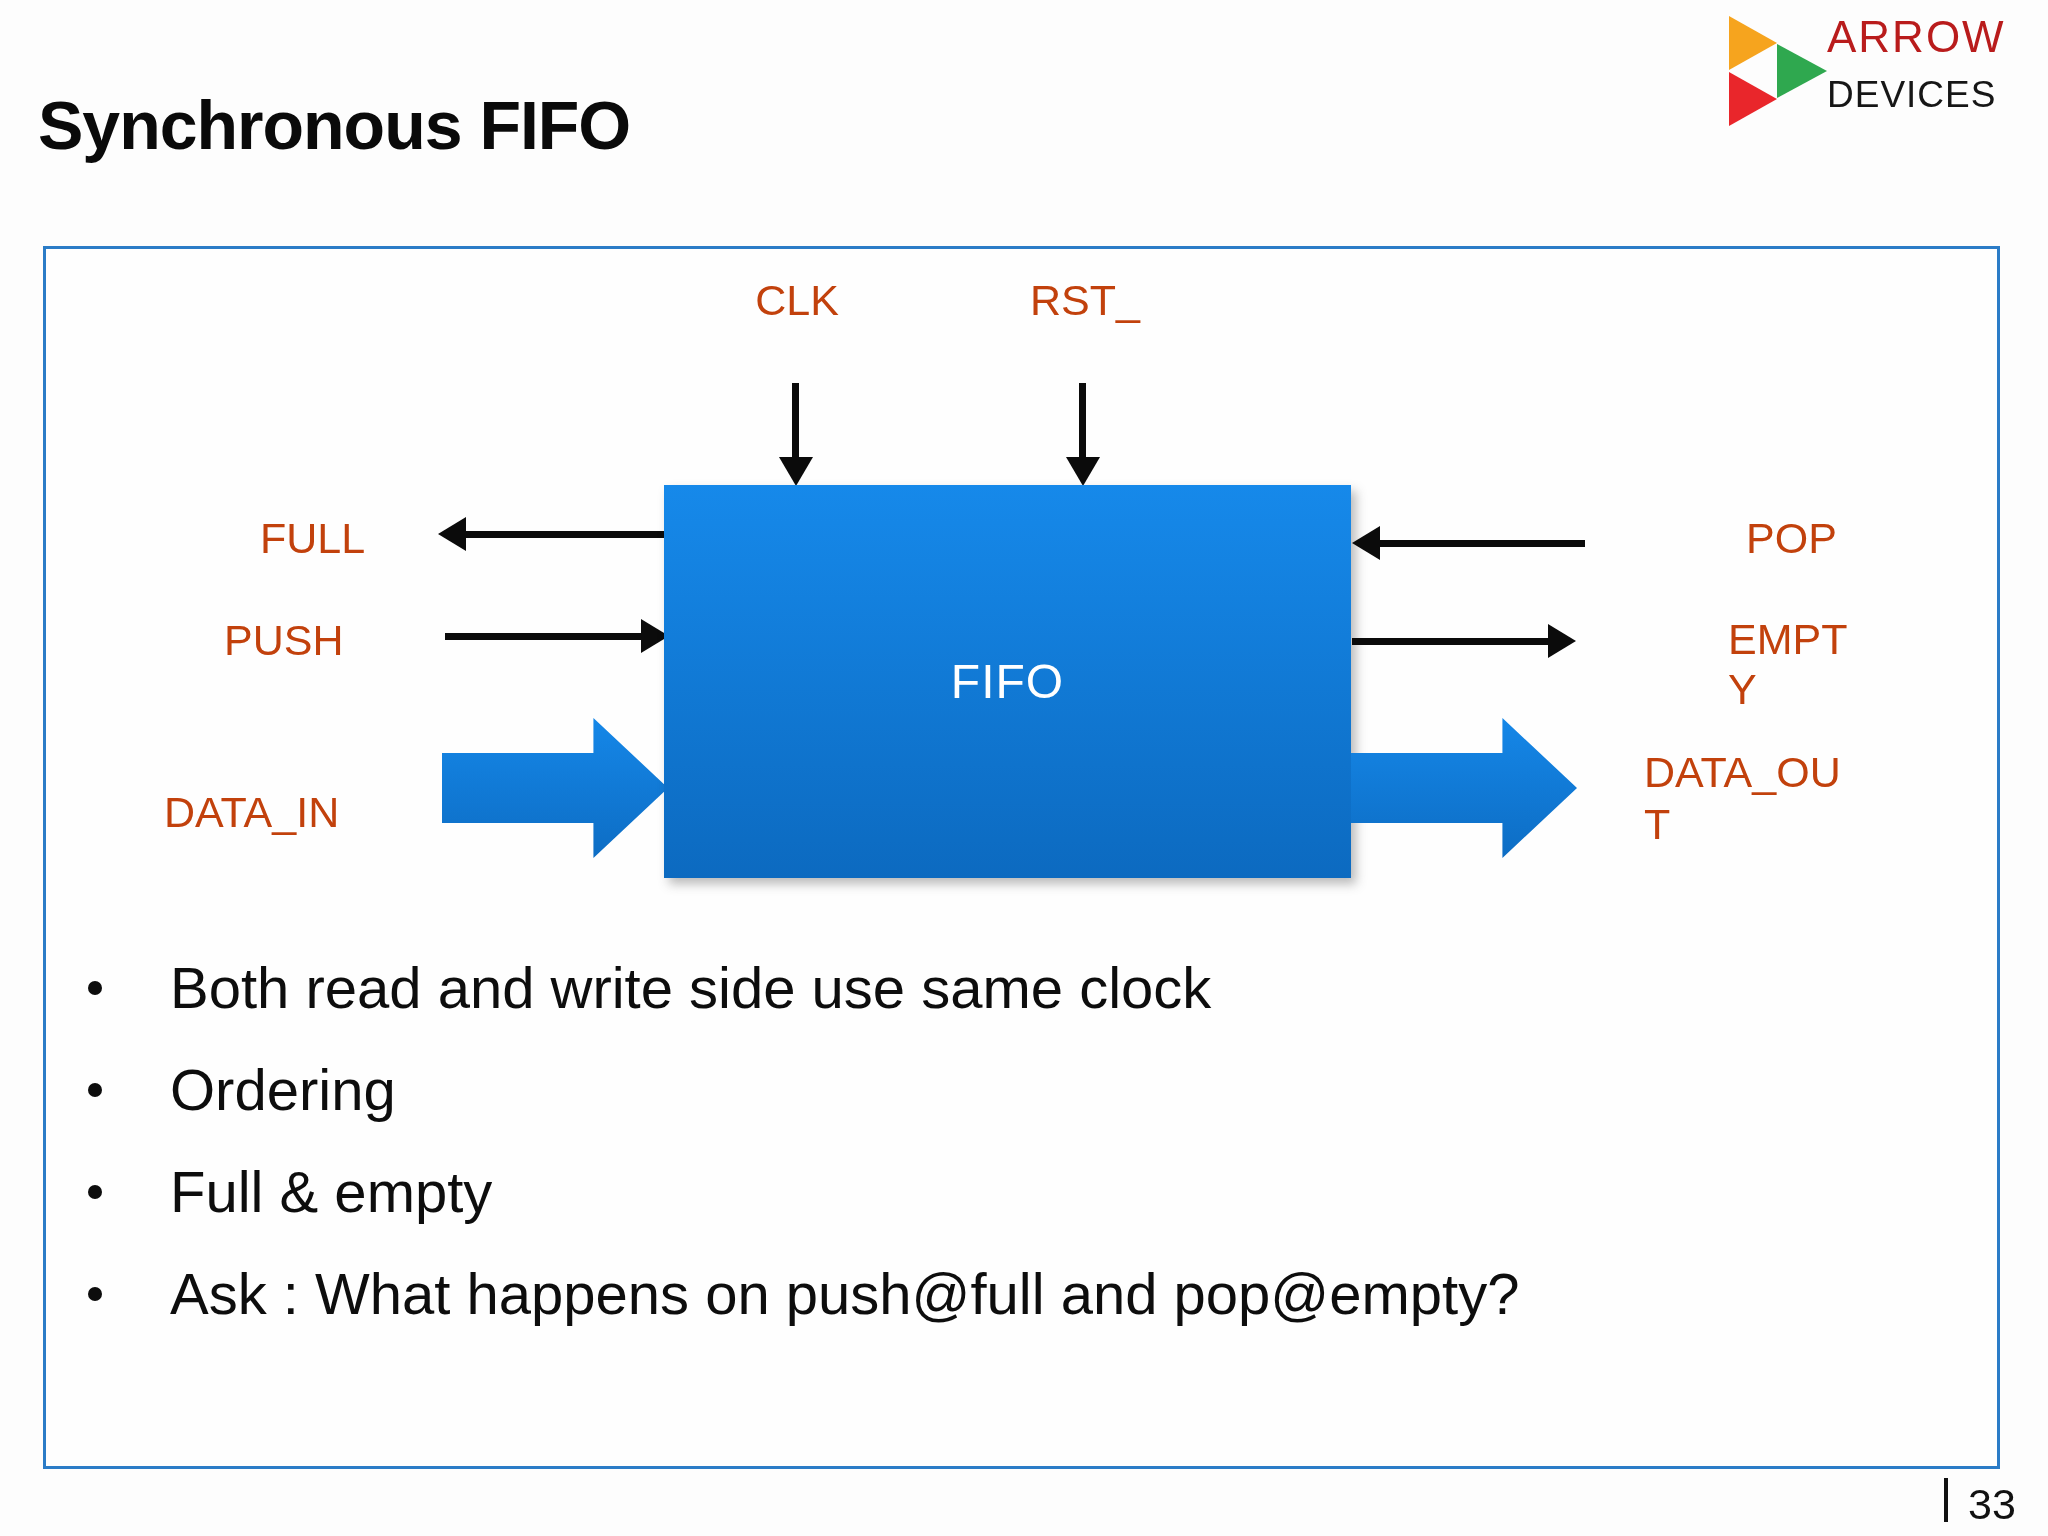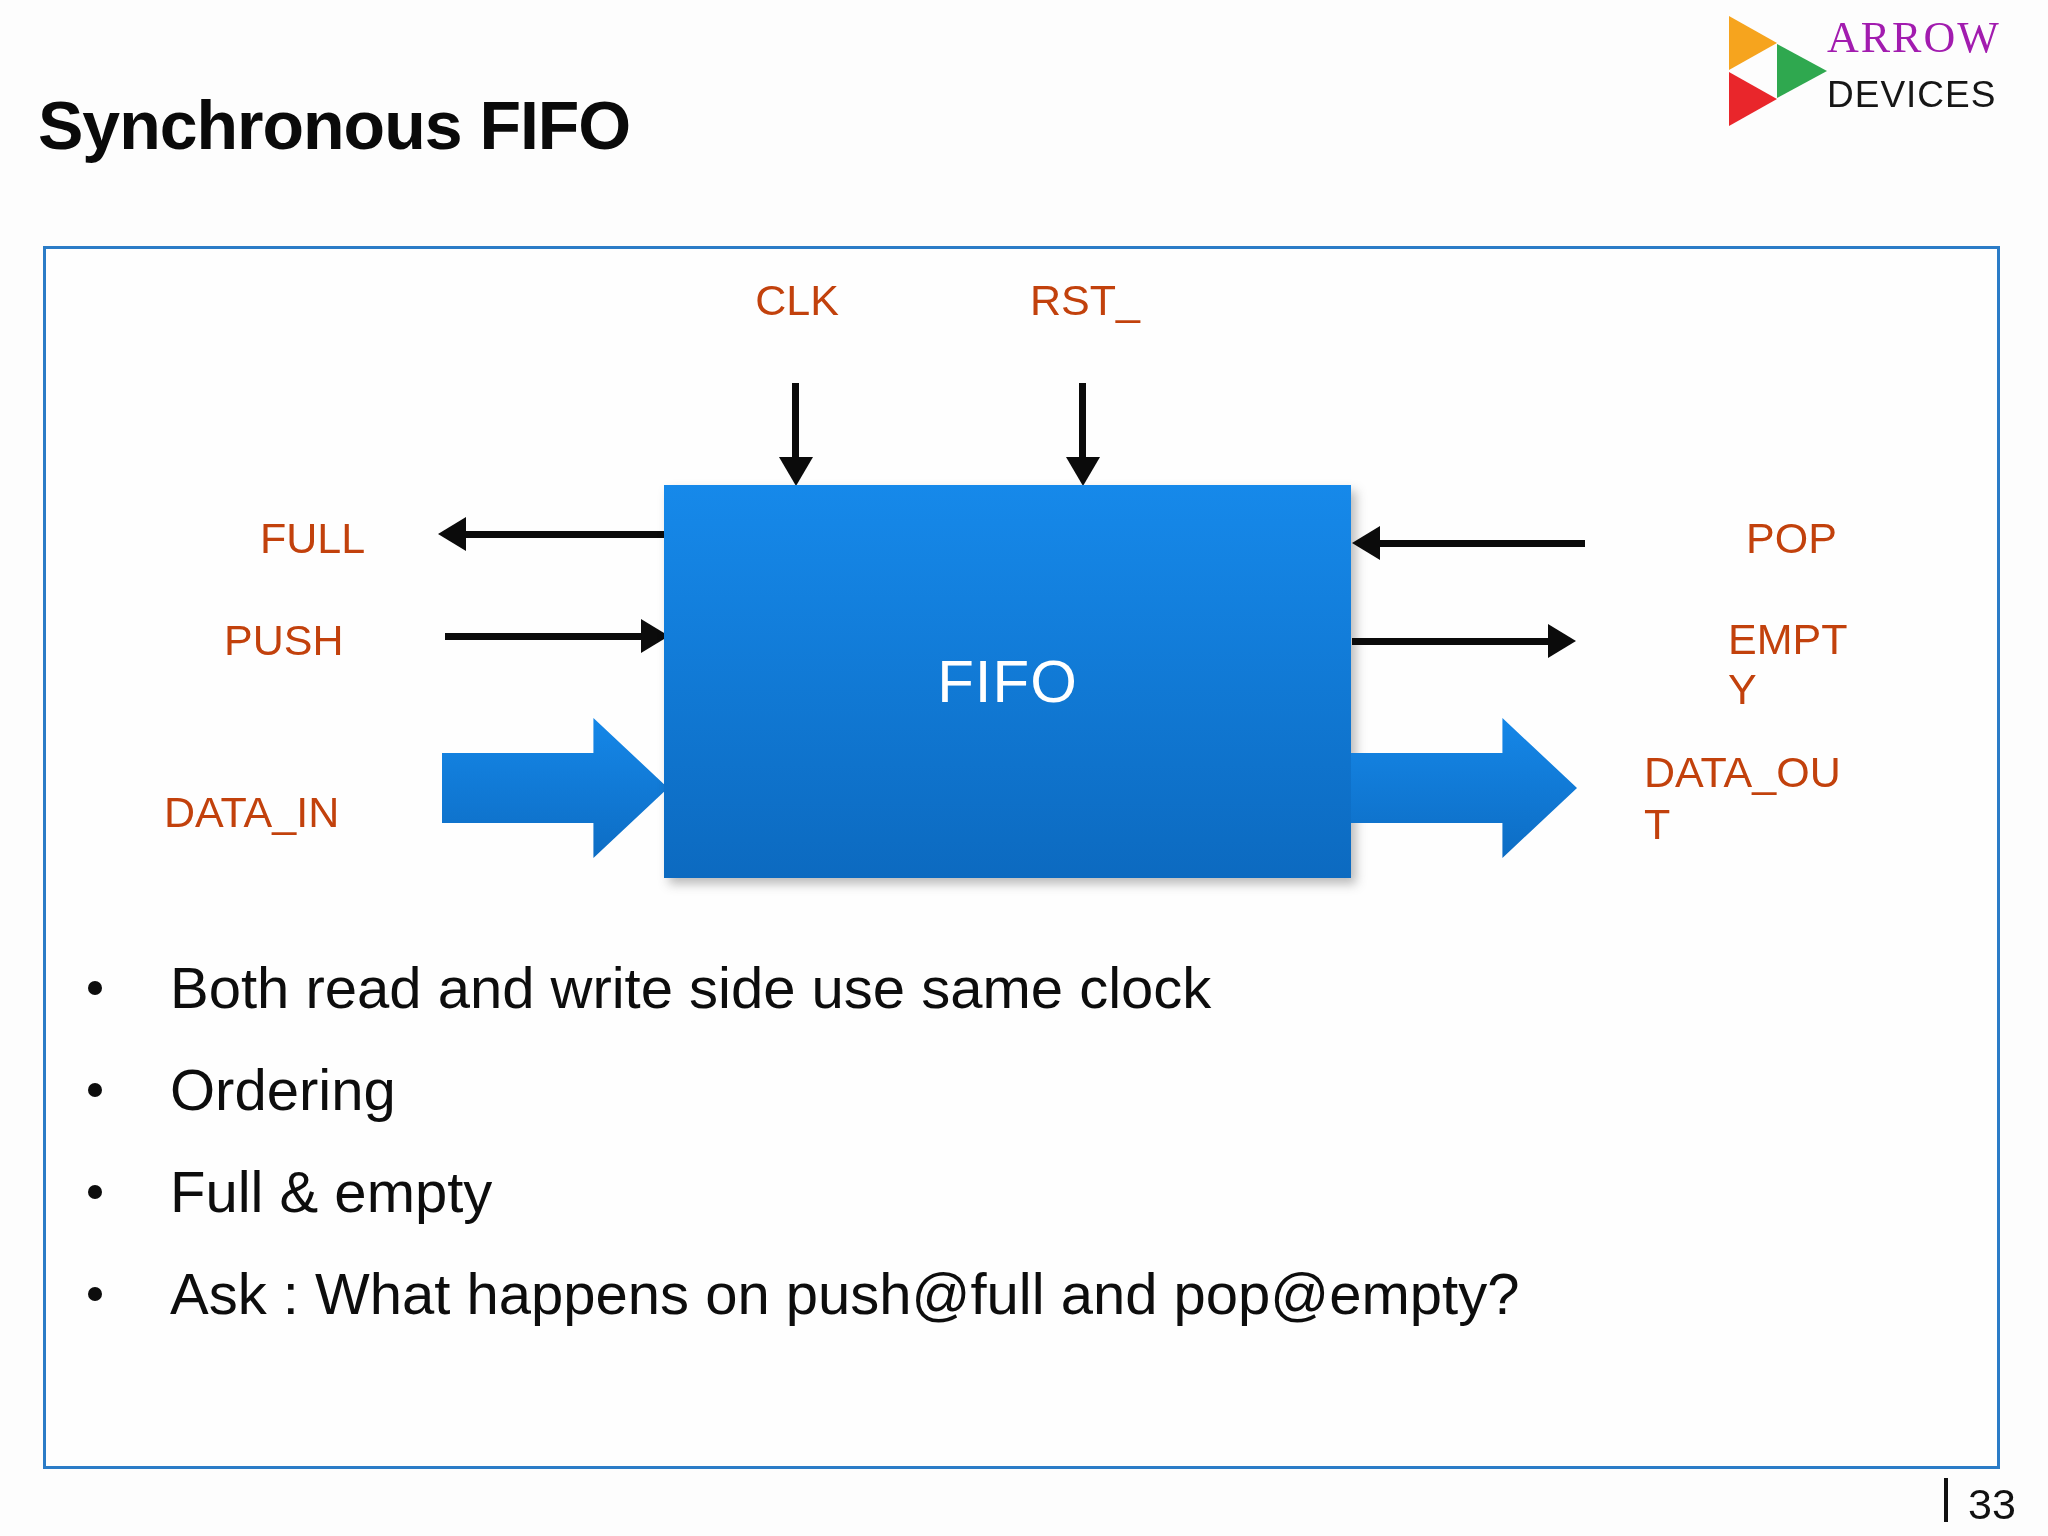--- a/index.html
+++ b/index.html
@@ -10,34 +10,34 @@
   .abs{position:absolute;}
 
   
   .title{left:38px;top:86px;font-size:68px;font-weight:700;letter-spacing:-1px;color:#0a0a0a;}
 
   
   .tri{width:0;height:0;}
   .tri-orange{left:1729px;top:16px;border-left:48px solid #F6A41E;border-top:27px solid transparent;border-bottom:27px solid transparent;}
   .tri-red{left:1729px;top:72px;border-left:48px solid #E9262B;border-top:27px solid transparent;border-bottom:27px solid transparent;}
   .tri-green{left:1777px;top:44px;border-left:50px solid #2FA84F;border-top:27px solid transparent;border-bottom:27px solid transparent;}
-  .logo-line1{left:1827px;top:12px;font-size:44px;letter-spacing:2px;color:#a21caf;font-family:Liberation Serif, serif;}
+  .logo-line1{left:1827px;top:12px;font-size:44px;letter-spacing:2px;color:#b91c1c;}
   .logo-line2{left:1827px;top:74px;font-size:37px;letter-spacing:1px;color:#161616;}
 
   
   .frame{left:43px;top:246px;width:1951px;height:1217px;border:3px solid #2b7cc7;background:#fefefe;}
 
   
   .fifo-box{
     left:664px;top:485px;width:687px;height:393px;
     background:linear-gradient(180deg,#1689ea 0%,#0c6ac0 100%);
     box-shadow:5px 6px 10px rgba(60,60,60,0.35);
     display:flex;align-items:center;justify-content:center;
   }
-  .fifo-label{color:#ffffff;font-size:60px;letter-spacing:1px;}
+  .fifo-label{color:#ffffff;font-size:48px;letter-spacing:1px;}
 
   
   .sig{font-size:43px;color:#c2410c;}
   .clk-label{left:702px;top:276px;width:190px;text-align:center;}
   .rst-label{left:990px;top:276px;width:190px;text-align:center;}
   .full-label{left:260px;top:514px;}
   .push-label{left:224px;top:616px;}
   .data-in-label{left:118px;top:788px;margin-left:46px;}
   .pop-label{left:1746px;top:514px;}
   .empty-label{left:1728px;top:614px;white-space:pre-line;line-height:50px;}

